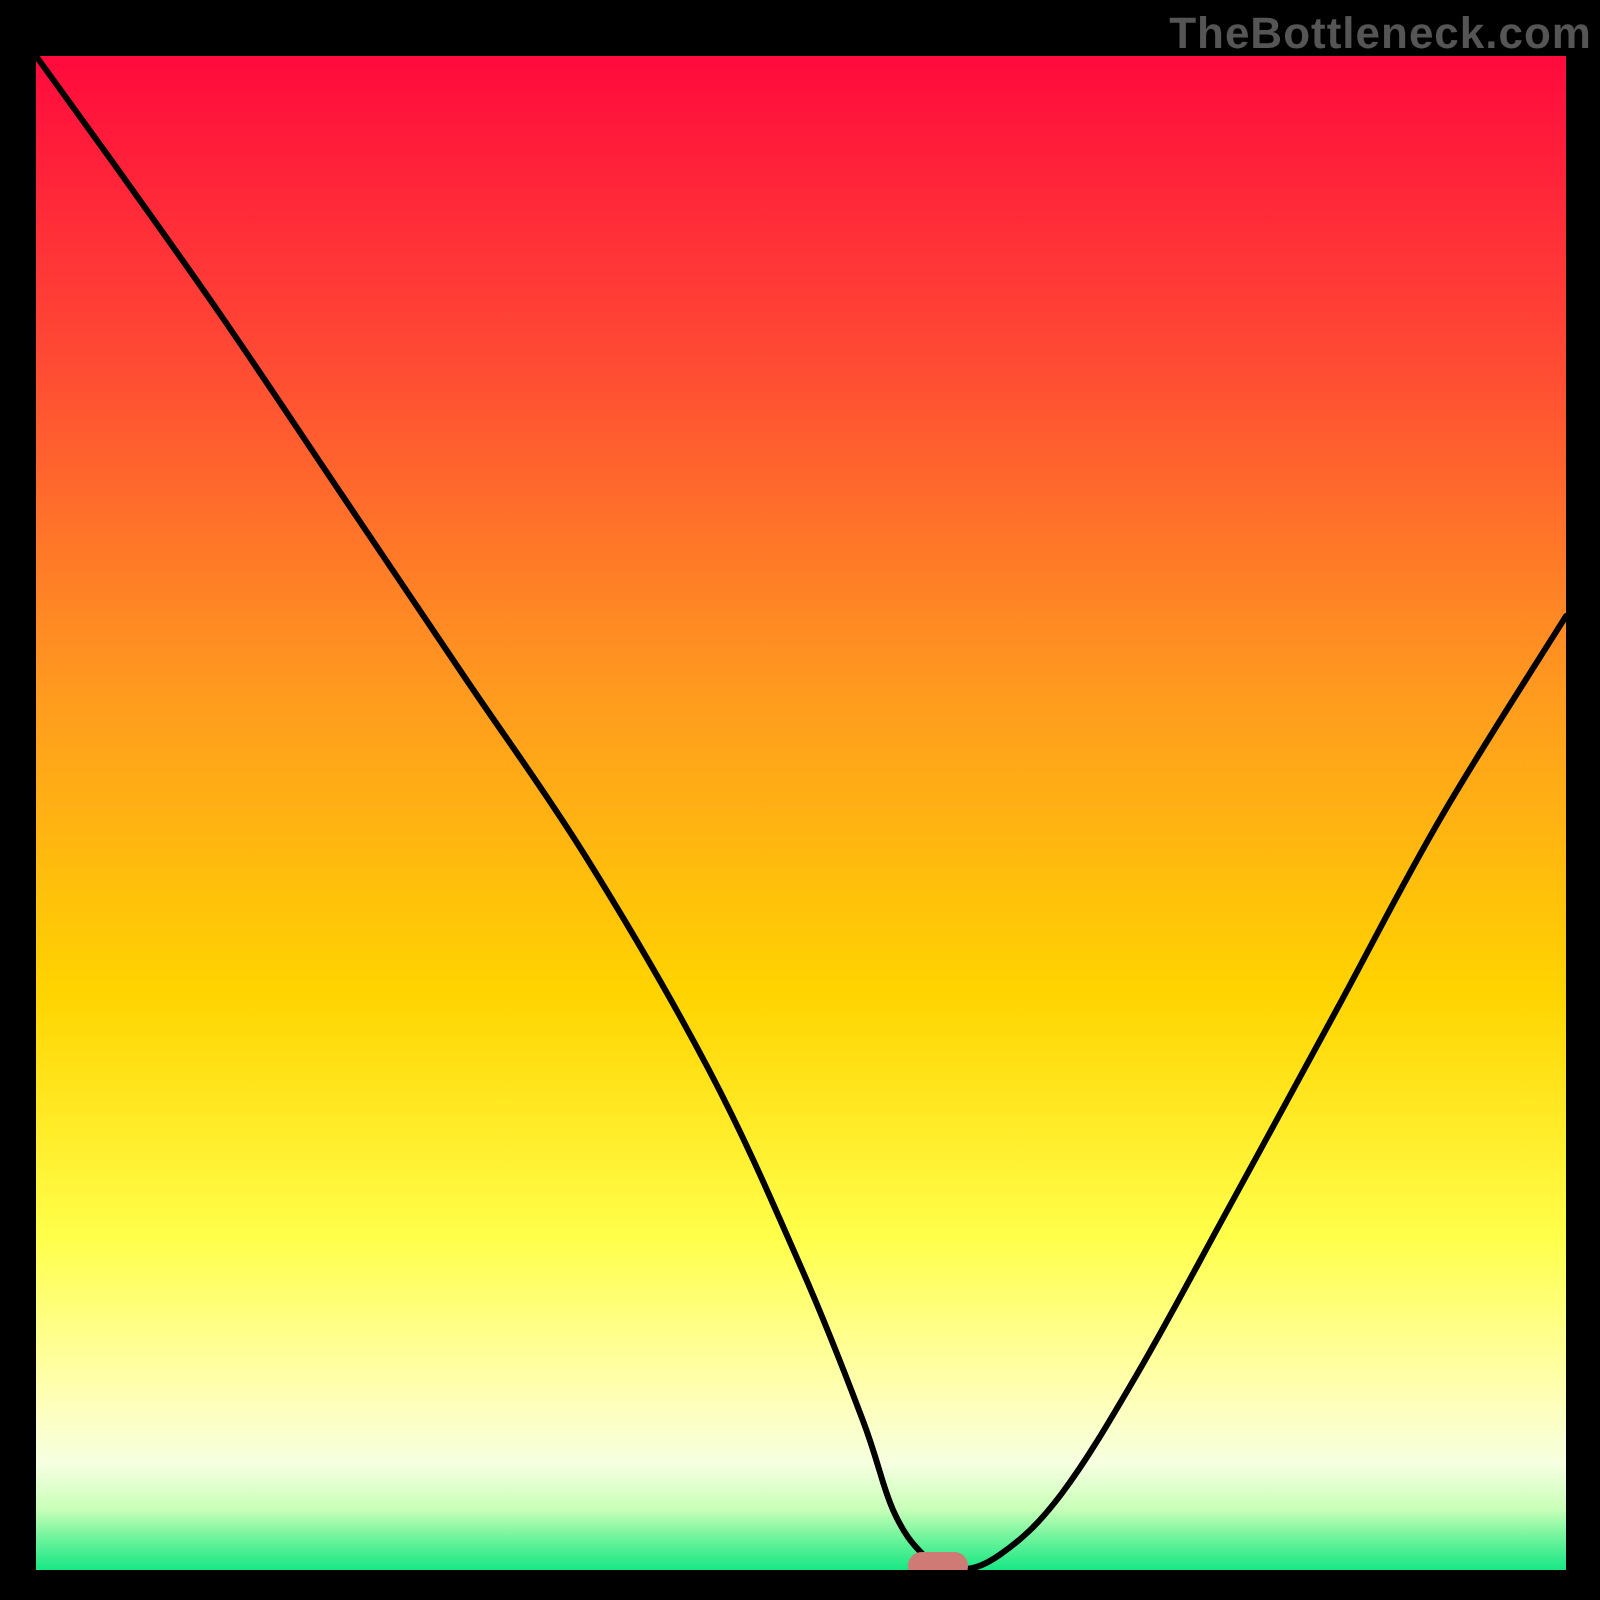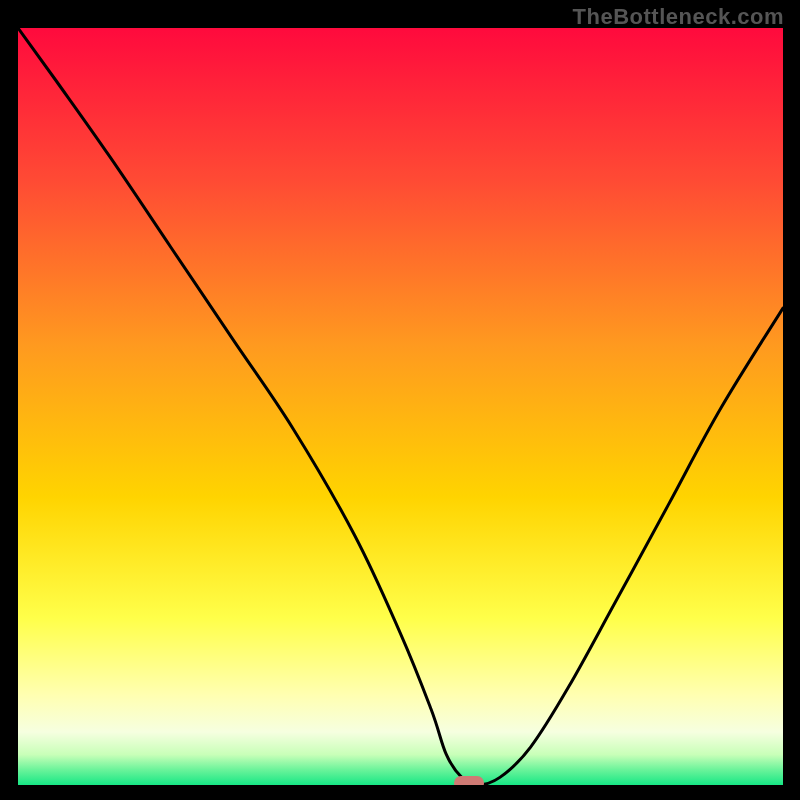--- a/index.html
+++ b/index.html
@@ -13,21 +13,21 @@
   }
   .frame {
     position: relative;
     width: 800px;
     height: 800px;
     background: #000;
   }
   .watermark {
     position: absolute;
     top: 4px;
-    right: 16px;
+    right: 4px;
     color: #555;
     font-size: 22px;
     font-weight: 600;
     letter-spacing: 0.5px;
     z-index: 5;
   }
   .plot-area {
     position: absolute;
     left: 18px;
     top: 28px;

